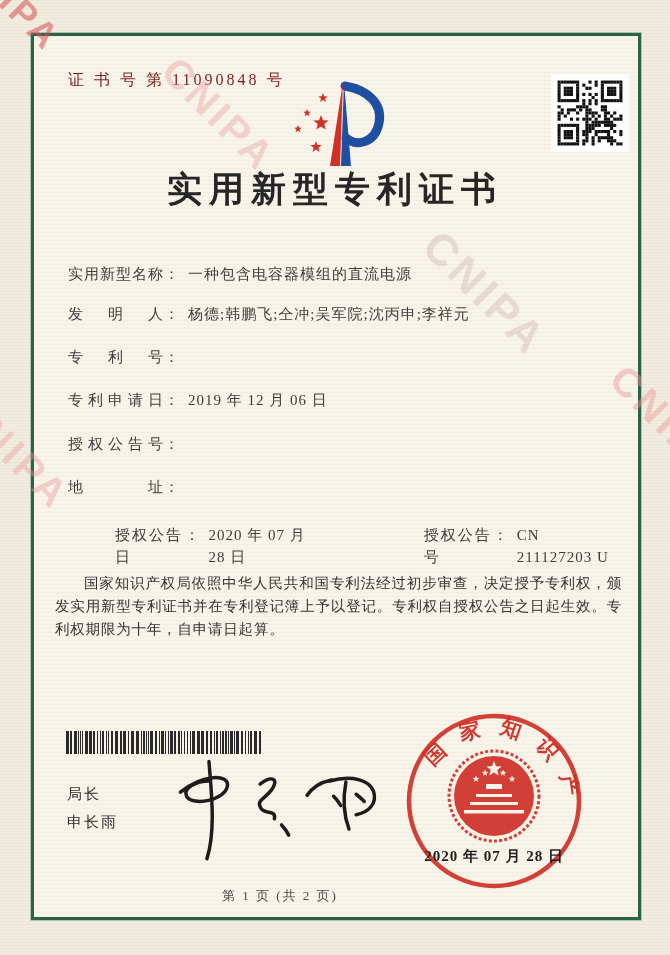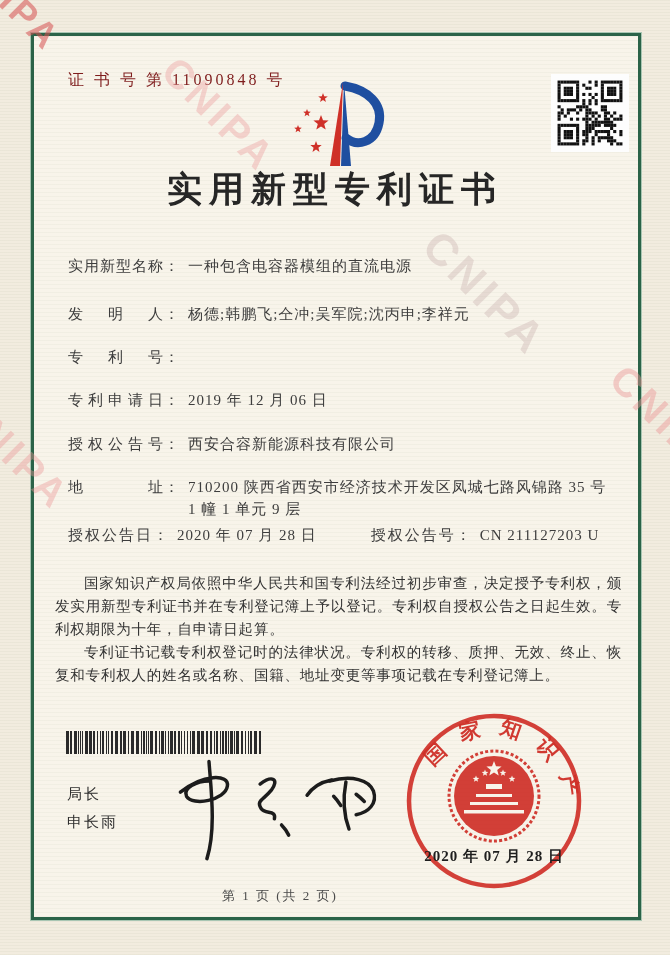--- a/index.html
+++ b/index.html
@@ -48,21 +48,21 @@
   .frow{
     position:absolute; left:68px; right:56px;
     display:flex; align-items:flex-start;
     font-size:15px; letter-spacing:1px; color:#3d3d3d; line-height:1.45;
   }
   .flabel{ display:inline-block; width:96px; text-align:justify; text-align-last:justify; flex:0 0 96px; }
   .fcolon{ flex:0 0 auto; margin-right:8px; }
   .fvalue{ flex:1 1 auto; }
   .grant-group{ display:flex; }
   .grant-gap{ width:54px; flex:0 0 54px; }
-  .glabel{ letter-spacing:2px; }
+  .glabel{ letter-spacing:2px;margin-left:47px; }
   .paras{
     position:absolute; top:557px; left:55px; right:48px;
     font-size:14.5px; line-height:1.58; letter-spacing:0.8px; color:#333;
     text-align:justify;
     margin-top:15px;
   }
   .paras p{ text-indent:2em; }
   .barcode{ position:absolute; top:731px; left:66px; width:198px; height:23px; }
   .signer{ position:absolute; top:785px; left:67px; font-size:15px; letter-spacing:2px; color:#2e2e2e; }
   .signer div{ margin-bottom:9px; }
@@ -312,21 +312,21 @@
     <rect x="55.5" y="58.5" width="3" height="3" fill="#111"></rect>
     <rect x="25.5" y="61.5" width="3" height="3" fill="#111"></rect>
     <rect x="34.5" y="61.5" width="3" height="3" fill="#111"></rect>
     <rect x="52.5" y="61.5" width="3" height="3" fill="#111"></rect>
     <rect x="58.5" y="61.5" width="3" height="3" fill="#111"></rect>
     <rect x="61.5" y="61.5" width="3" height="3" fill="#111"></rect>
   </svg>
 
 <div class="title">实用新型专利证书</div>
 
-<div class="frow" style="top:256px">
+<div class="frow" style="top:264px">
   <span class="flabel">实用新型名称</span>
     <span class="fcolon">：</span>
   <span class="fvalue">一种包含电容器模组的直流电源</span>
 </div>
 <div class="frow" style="top:304px">
   <span class="flabel">发明人</span>
     <span class="fcolon">：</span>
   <span class="fvalue">杨德;韩鹏飞;仝冲;吴军院;沈丙申;李祥元</span>
 </div>
 <div class="frow" style="top:347px">
@@ -334,44 +334,41 @@
     <span class="fcolon">：</span>
 </div>
 <div class="frow" style="top:390px">
   <span class="flabel">专利申请日</span>
     <span class="fcolon">：</span>
   <span class="fvalue">2019 年 12 月 06 日</span>
 </div>
 <div class="frow" style="top:434px">
   <span class="flabel">授权公告号</span>
     <span class="fcolon">：</span>
-  <span class="fvalue">西安合容新能源科技有限公司</span>
 </div>
 <div class="frow" style="top:477px">
   <span class="flabel">地址</span>
     <span class="fcolon">：</span>
-  <span class="fvalue">710200 陕西省西安市经济技术开发区凤城七路风锦路 35 号 1 幢 1 单元 9 层</span>
 </div>
 <div class="frow" style="top:525px">
   <span class="grant-group">
     <span class="glabel">授权公告日</span>
       <span class="fcolon">：</span>
     <span>2020 年 07 月 28 日</span>
   </span>
   <span class="grant-gap"></span>
   <span class="grant-group">
     <span class="glabel">授权公告号</span>
       <span class="fcolon">：</span>
     <span>CN 211127203 U</span>
   </span>
 </div>
 
 <div class="paras">
   <p>国家知识产权局依照中华人民共和国专利法经过初步审查，决定授予专利权，颁发实用新型专利证书并在专利登记簿上予以登记。专利权自授权公告之日起生效。专利权期限为十年，自申请日起算。</p>
-  <p>专利证书记载专利权登记时的法律状况。专利权的转移、质押、无效、终止、恢复和专利权人的姓名或名称、国籍、地址变更等事项记载在专利登记簿上。</p>
 </div>
 
 <svg class="barcode" id="barcode" viewBox="0 0 198 23" preserveAspectRatio="none">
     <rect x="0" y="0" width="3" height="23" fill="#2a2a2a"></rect>
     <rect x="4" y="0" width="2" height="23" fill="#2a2a2a"></rect>
     <rect x="8" y="0" width="3" height="23" fill="#2a2a2a"></rect>
     <rect x="12" y="0" width="1" height="23" fill="#2a2a2a"></rect>
     <rect x="14" y="0" width="1" height="23" fill="#2a2a2a"></rect>
     <rect x="16" y="0" width="1" height="23" fill="#2a2a2a"></rect>
     <rect x="19" y="0" width="3" height="23" fill="#2a2a2a"></rect>

